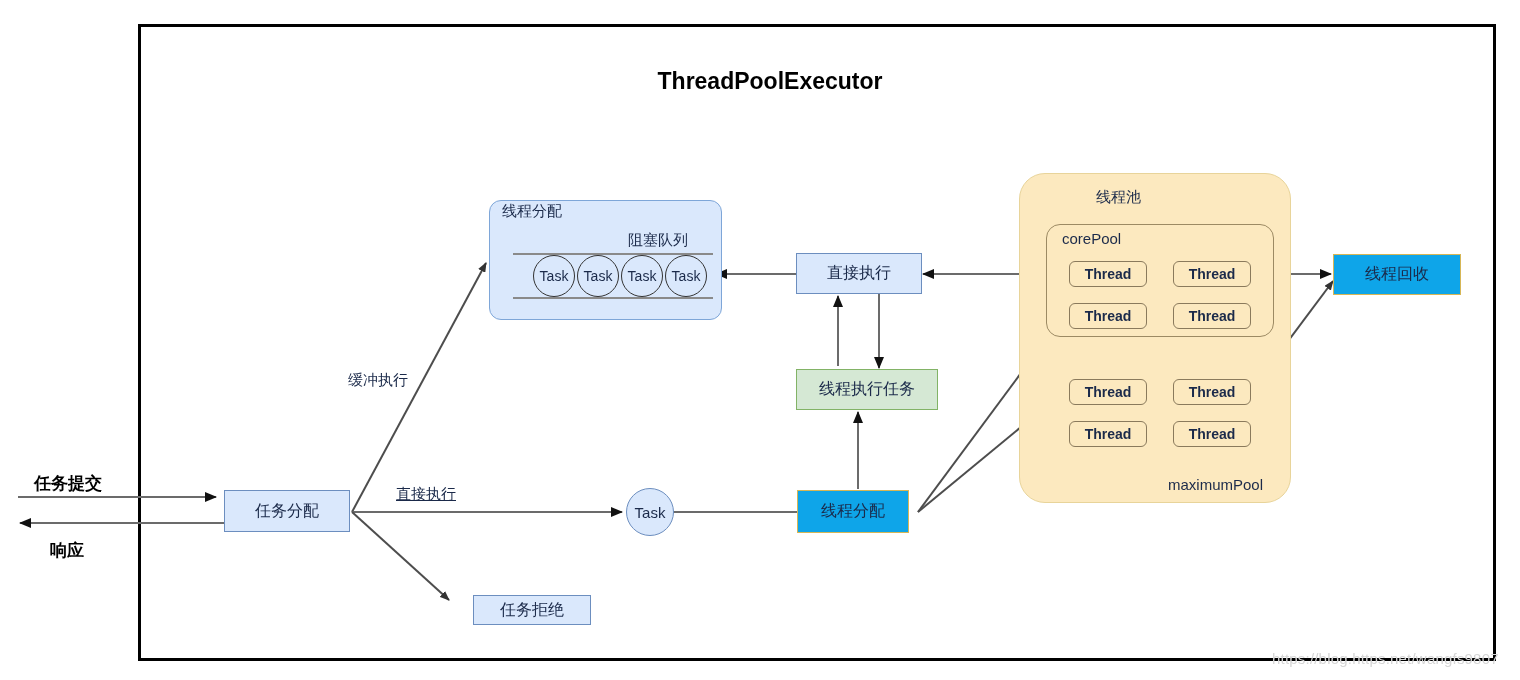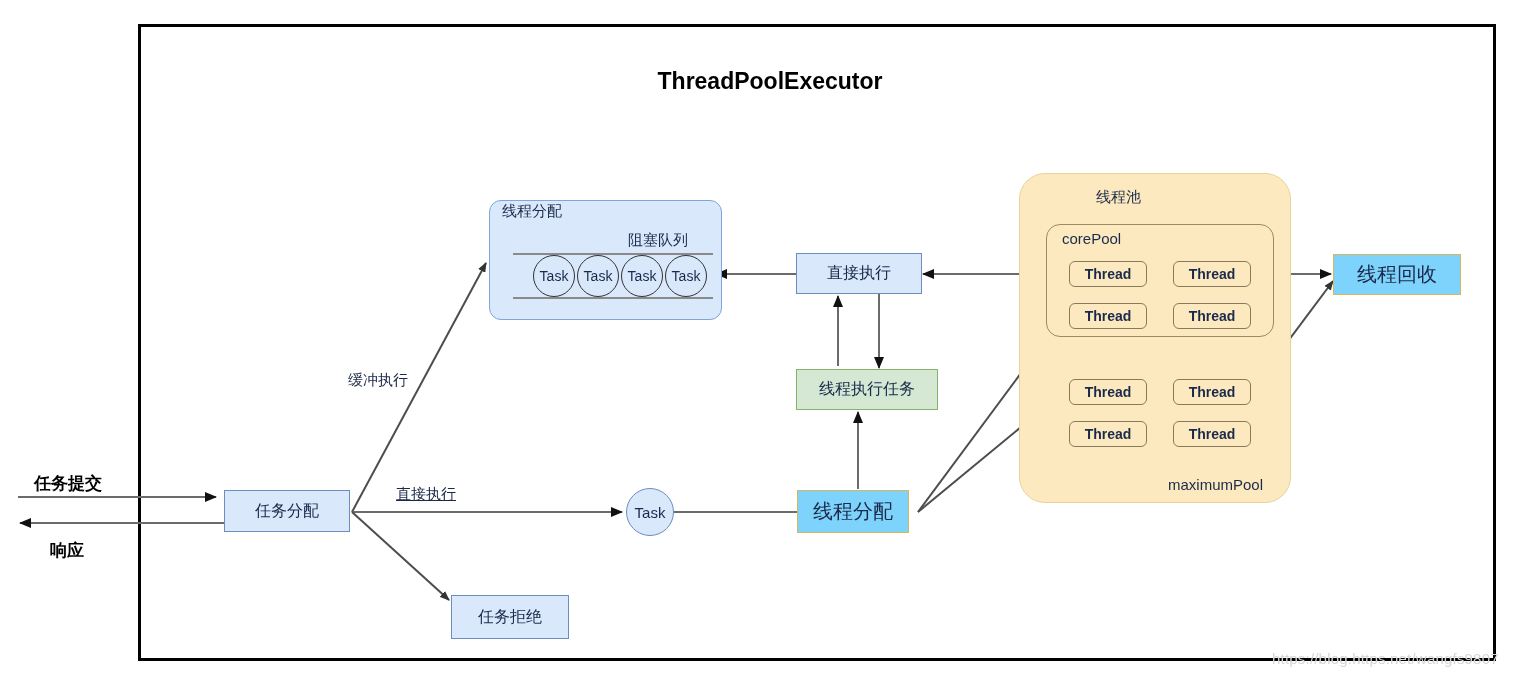--- a/index.html
+++ b/index.html
@@ -63,24 +63,24 @@
     color: #1b2a4a;
     font-size: 16px;
   }
   .box-green {
     background: #d5e8d4;
     border: 1px solid #82b366;
     color: #1b2a4a;
     font-size: 16px;
   }
   .box-cream {
-    background: #7dd3fc;
+    background: #0ea5e9;
     border: 1px solid #d6b656;
     color: #1b2a4a;
-    font-size: 20px;
+    font-size: 16px;
   }
   
   .buffer-panel {
     position: absolute;
     left: 489px;
     top: 200px;
     width: 233px;
     height: 120px;
     background: #dae8fc;
     border: 1px solid #7ea6d8;
@@ -257,21 +257,21 @@
     <line x1="918" y1="512" x2="1067" y2="389" stroke="#4d4d4d" stroke-width="2" marker-end="url(#ah)"></line>
   </svg>
 
   <div class="io-label" style="left:34px; top:472px;">任务提交</div>
   <div class="io-label" style="left:50px; top:531px;margin-top:8px;">响应</div>
 
   <div class="node box-blue" style="left:224px; top:490px; width:126px; height:42px;">
     <span>任务分配</span>
   </div>
 
-  <div class="node box-blue" style="left:451px; top:595px; width:118px; height:44px;">
+  <div class="node box-blue" style="left:473px; top:595px; width:118px; height:30px;">
     <span>任务拒绝</span>
   </div>
 
   <div class="edge-label" style="left:348px; top:371px;">缓冲执行</div>
   <div class="edge-label" style="left:396px; top:485px;text-decoration:underline;">直接执行</div>
 
   <div class="buffer-panel"></div>
   <div class="buffer-title">线程分配</div>
   <div class="queue-title">阻塞队列</div>
   <div class="queue-rail top"></div>

